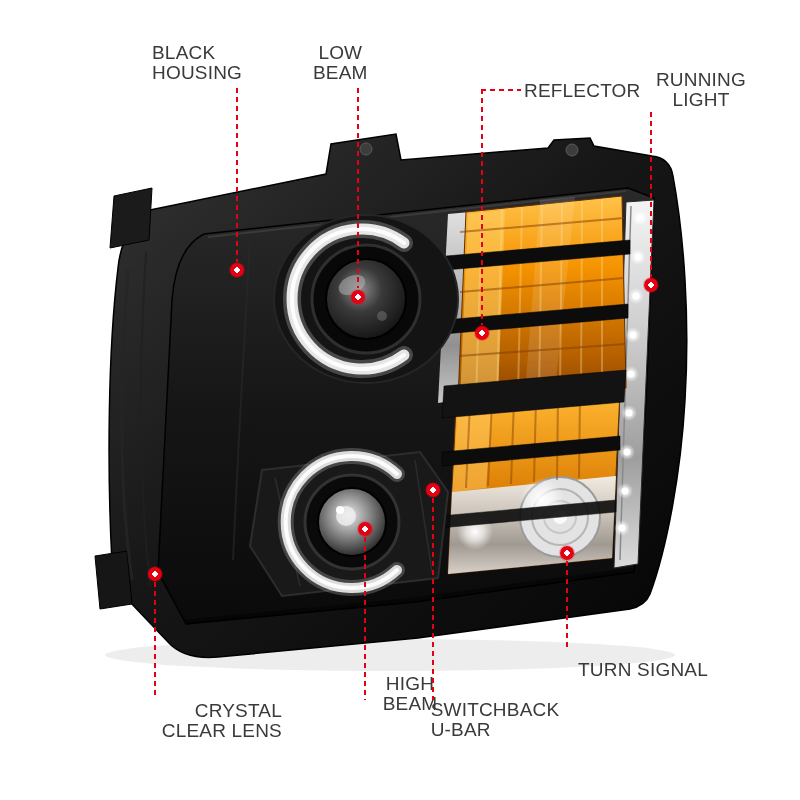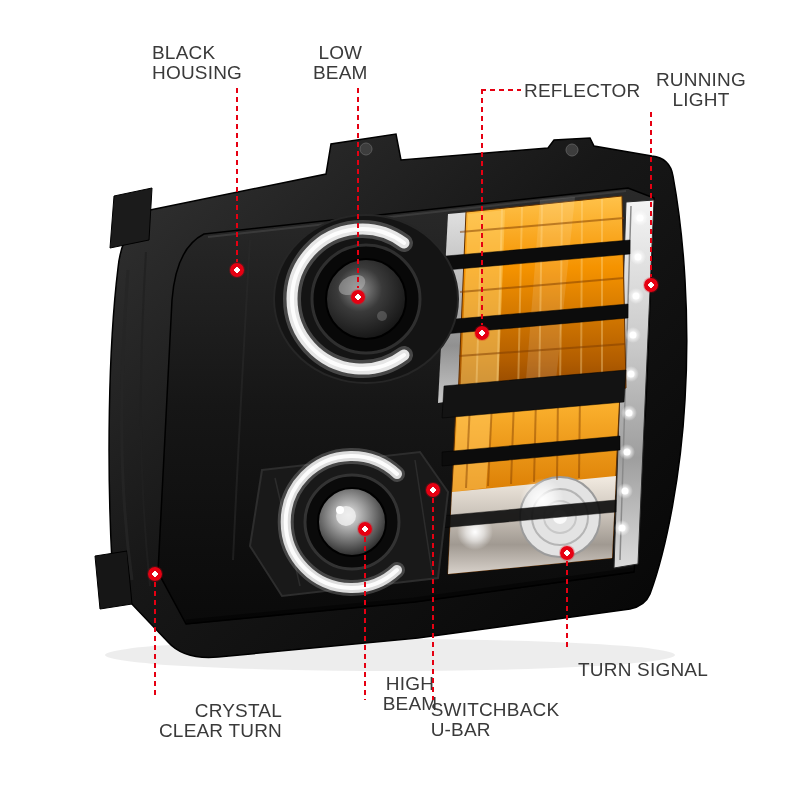--- a/index.html
+++ b/index.html
@@ -245,21 +245,21 @@
     <div class="leader-h ln-reflector-h"></div>
     <div class="leader-v ln-reflector-v"></div>
     <div class="marker mk-reflector"></div>
 
     <div class="callout lbl-running-light">RUNNING
 LIGHT</div>
     <div class="leader-v ln-running-light"></div>
     <div class="marker mk-running-light"></div>
 
     <div class="callout lbl-crystal-clear-lens">CRYSTAL
-CLEAR TURN</div>
+CLEAR LENS</div>
     <div class="leader-v ln-crystal-clear-lens"></div>
     <div class="marker mk-crystal-clear-lens"></div>
 
     <div class="callout lbl-high-beam">HIGH
 BEAM</div>
     <div class="leader-v ln-high-beam"></div>
     <div class="marker mk-high-beam"></div>
 
     <div class="callout lbl-switchback-ubar">SWITCHBACK
 U-BAR</div>

